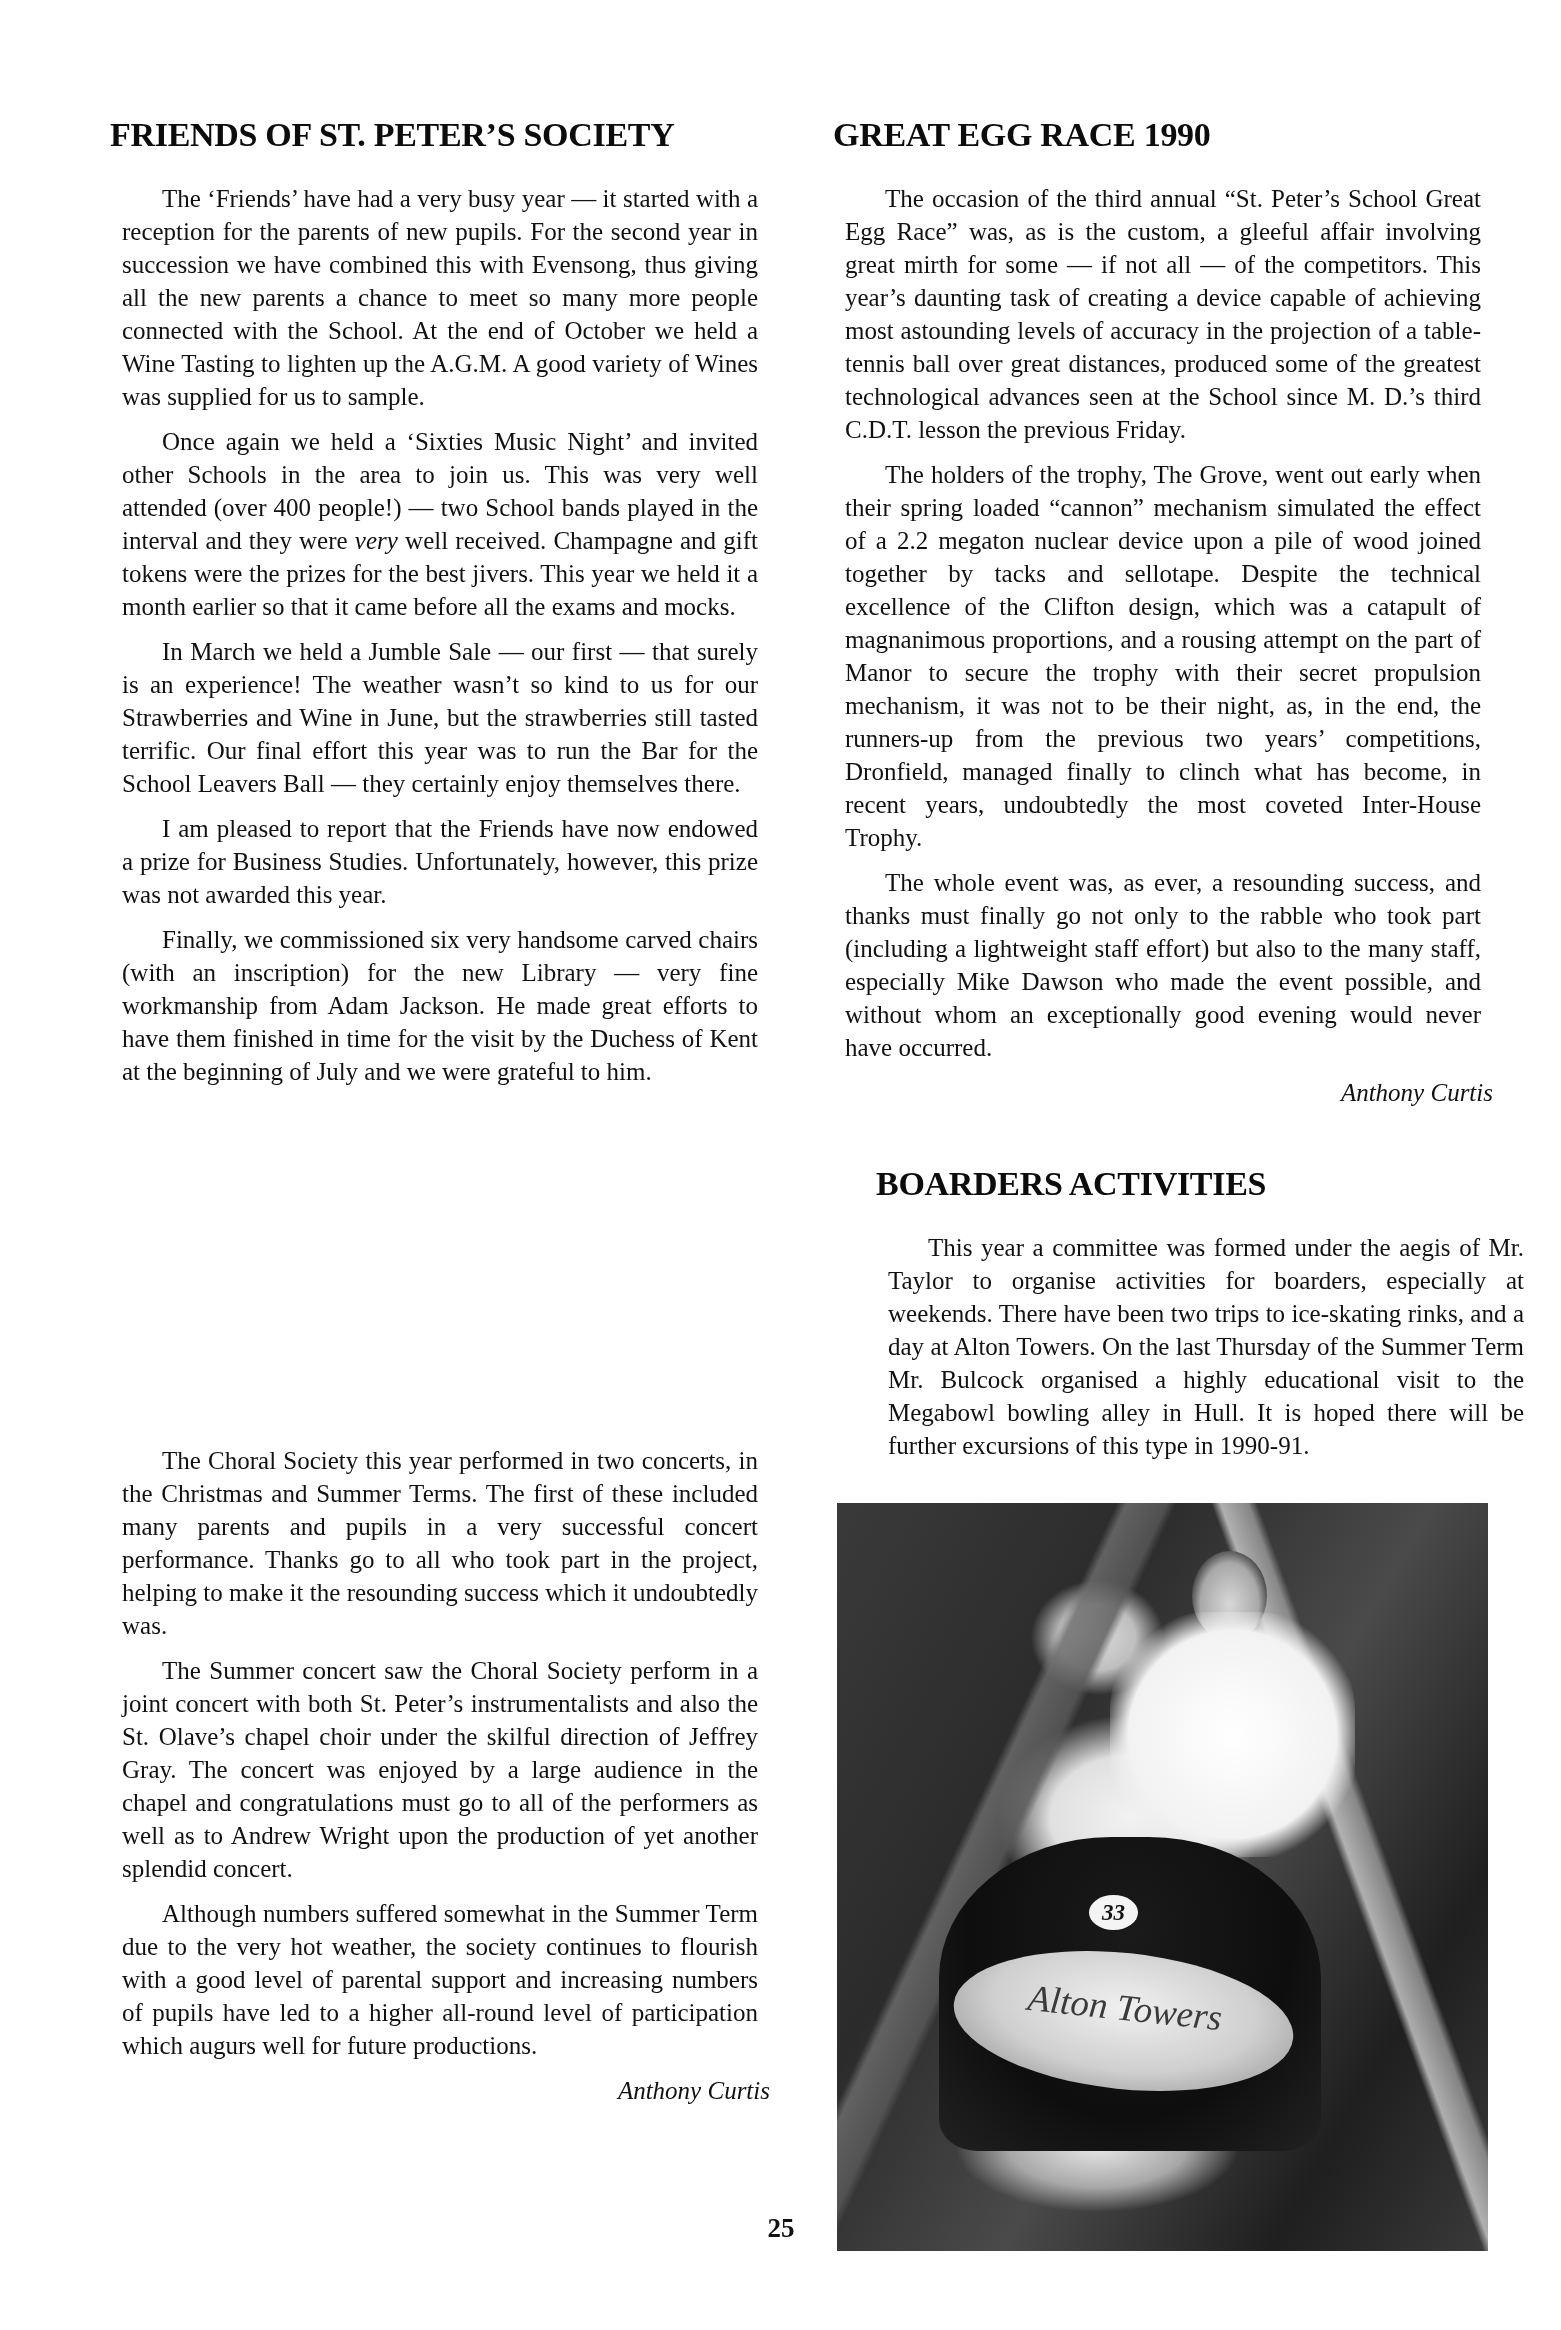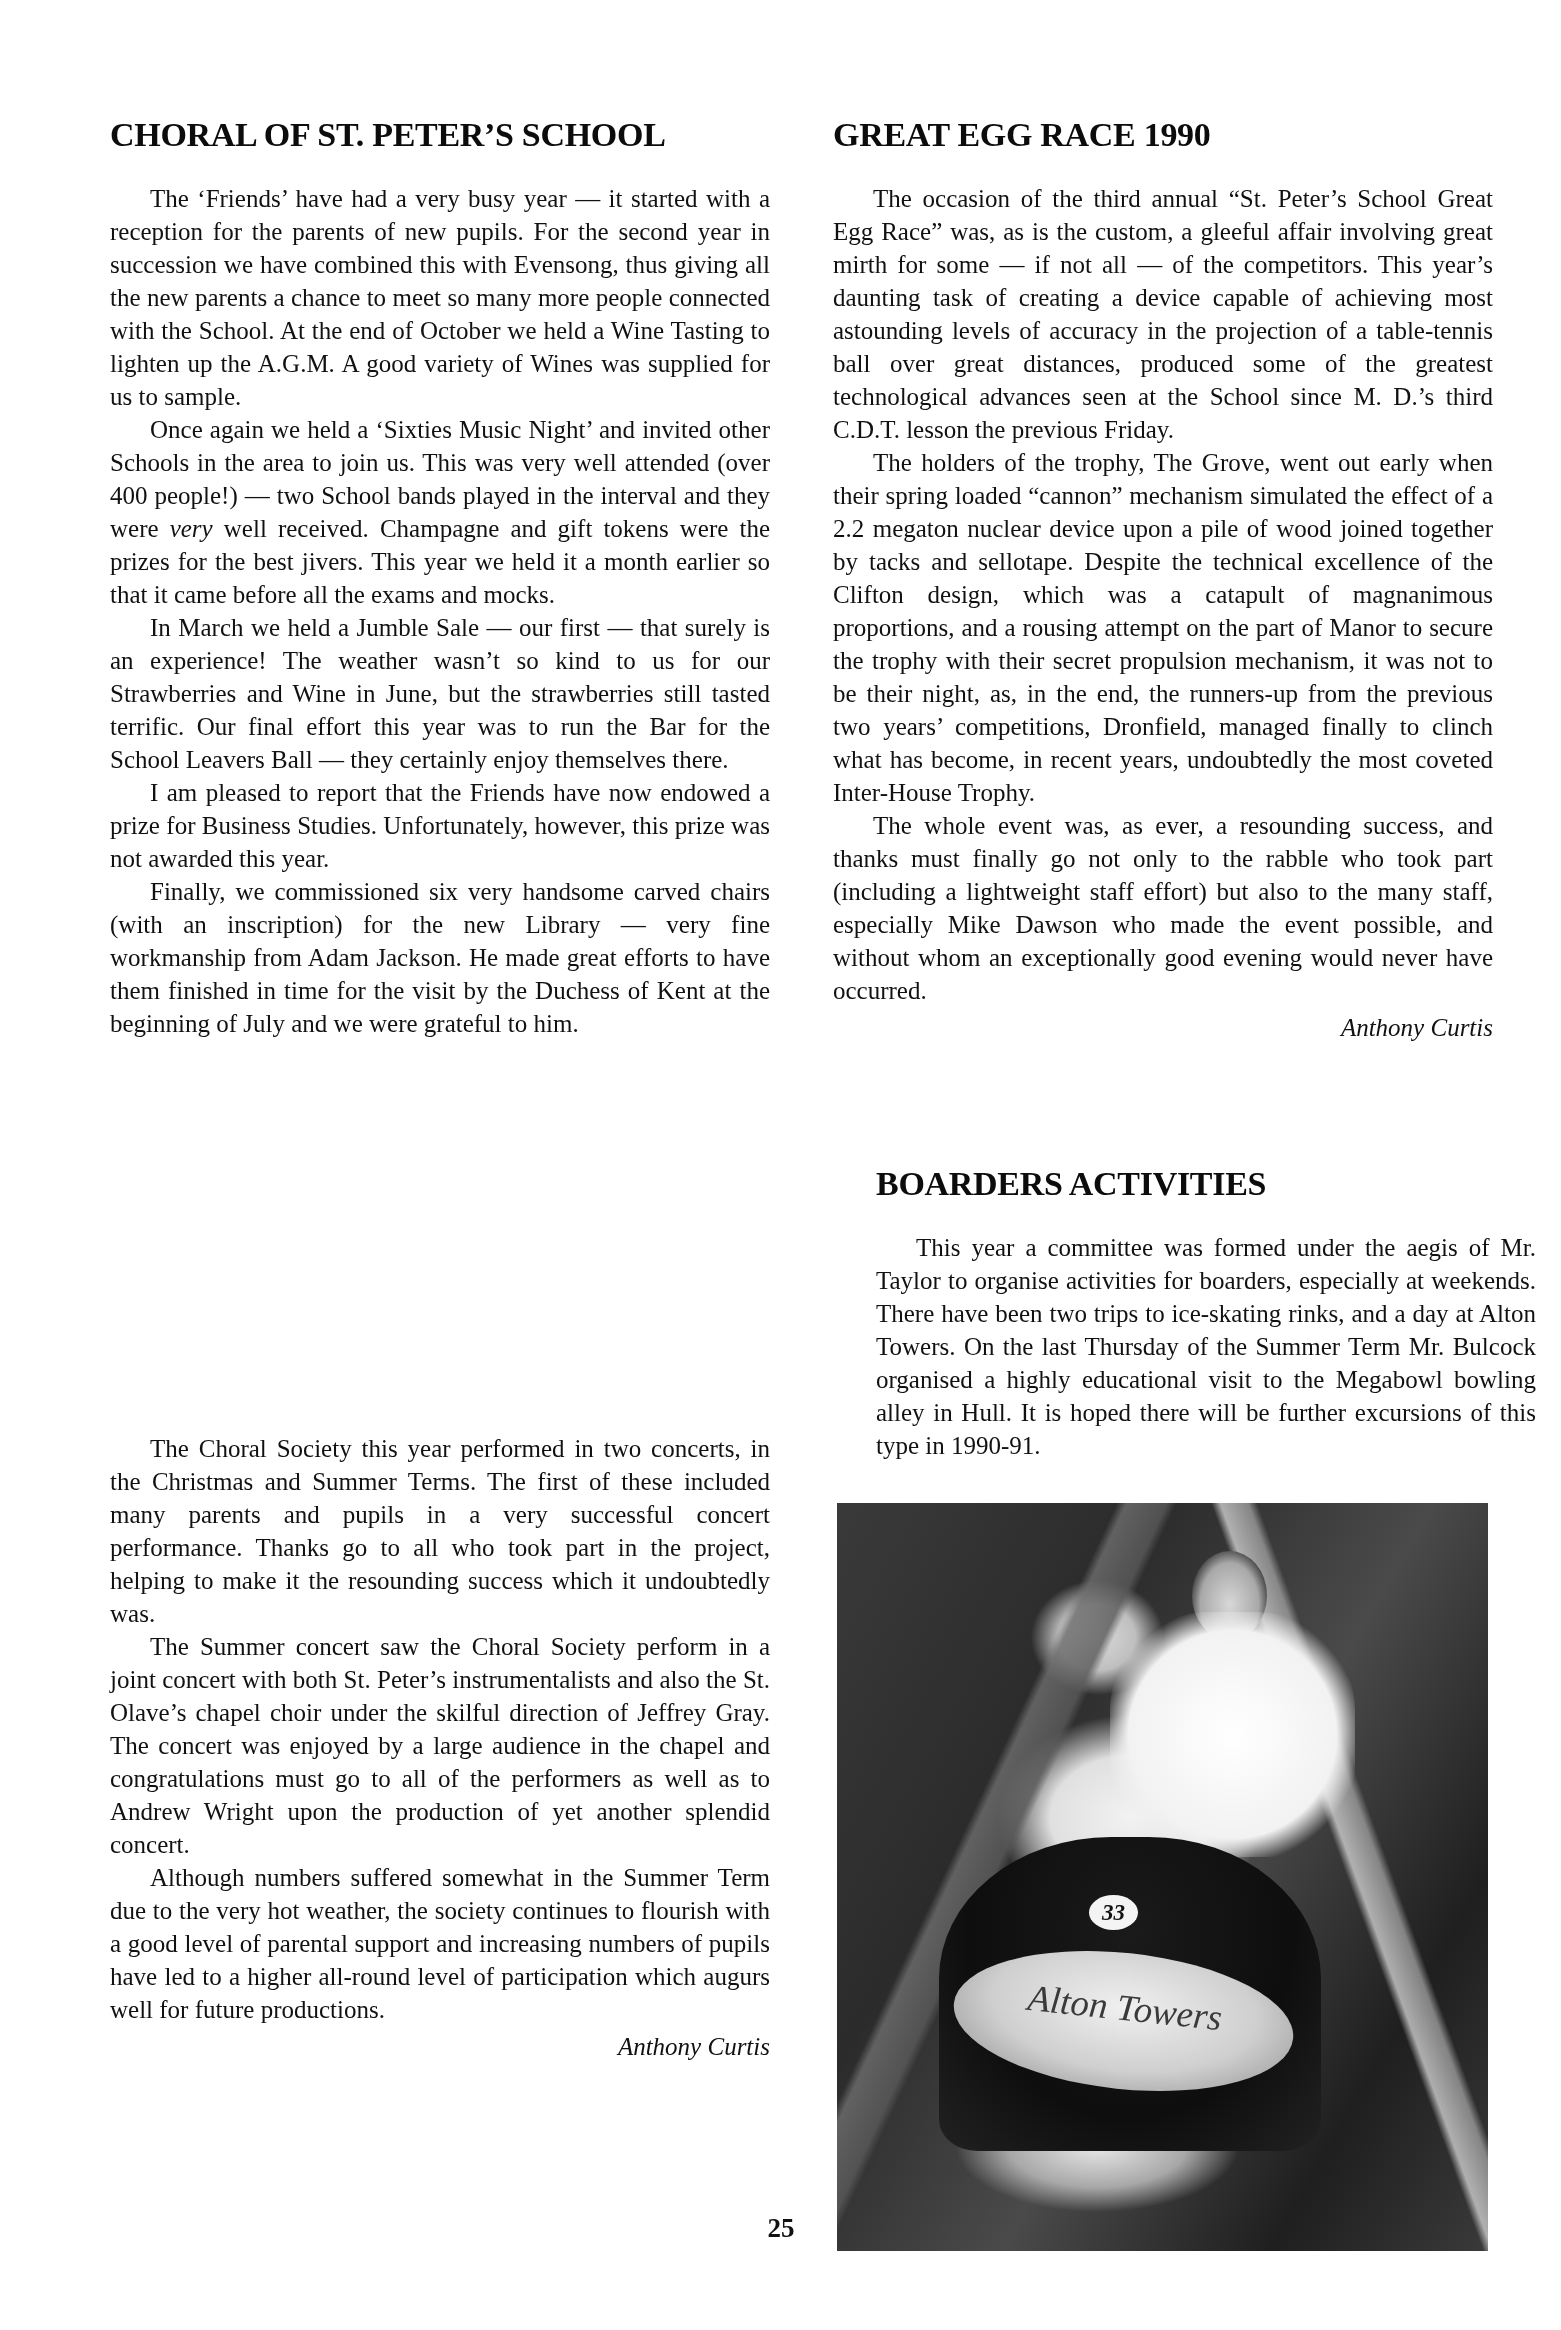--- a/index.html
+++ b/index.html
@@ -33,21 +33,21 @@
     font-weight: bold;
     font-size: 34px;
     line-height: 40px;
     margin: 0 0 27px 0;
     letter-spacing: -0.3px;
     color: #0c0c0c;
   }
   p.body {
     font-size: 25px;
     line-height: 33px;
-    margin: 0;
+    margin: 12px;
     text-align: justify;
     text-indent: 40px;
     hyphens: none;
   }
   .signature {
     font-style: italic;
     font-size: 25px;
     line-height: 33px;
     text-align: right;
     margin: 4.1px 0 0 0;
@@ -146,21 +146,21 @@
     font-size: 27px;
     line-height: 33px;
   }
 </style>
 </head>
 <body>
 
 <div class="page">
 
   <section class="col col-left">
-    <h2 class="section-title">CHORAL OF ST. PETER’S SCHOOL</h2>
+    <h2 class="section-title">FRIENDS OF ST. PETER’S SOCIETY</h2>
     <p class="body">The ‘Friends’ have had a very busy year — it started with a reception for the parents of new pupils. For the second year in succession we have combined this with Evensong, thus giving all the new parents a chance to meet so many more people connected with the School. At the end of October we held a Wine Tasting to lighten up the A.G.M. A good variety of Wines was supplied for us to sample.</p>
     <p class="body"><span>Once again we held a ‘Sixties Music Night’ and invited other Schools in the area to join us. This was very well attended (over 400 people!) — two School bands played in the interval and they were</span> <em class="emph">very</em> <span>well received. Champagne and gift tokens were the prizes for the best jivers. This year we held it a month earlier so that it came before all the exams and mocks.</span></p>
     <p class="body">In March we held a Jumble Sale — our first — that surely is an experience! The weather wasn’t so kind to us for our Strawberries and Wine in June, but the strawberries still tasted terrific. Our final effort this year was to run the Bar for the School Leavers Ball — they certainly enjoy themselves there.</p>
     <p class="body">I am pleased to report that the Friends have now endowed a prize for Business Studies. Unfortunately, however, this prize was not awarded this year.</p>
     <p class="body">Finally, we commissioned six very handsome carved chairs (with an inscription) for the new Library — very fine workmanship from Adam Jackson. He made great efforts to have them finished in time for the visit by the Duchess of Kent at the beginning of July and we were grateful to him.</p>
   </section>
 
   <section class="sec-choral">
     <p class="body">The Choral Society this year performed in two concerts, in the Christmas and Summer Terms. The first of these included many parents and pupils in a very successful concert performance. Thanks go to all who took part in the project, helping to make it the resounding success which it undoubtedly was.</p>
     <p class="body">The Summer concert saw the Choral Society perform in a joint concert with both St. Peter’s instrumentalists and also the St. Olave’s chapel choir under the skilful direction of Jeffrey Gray. The concert was enjoyed by a large audience in the chapel and congratulations must go to all of the performers as well as to Andrew Wright upon the production of yet another splendid concert.</p>

